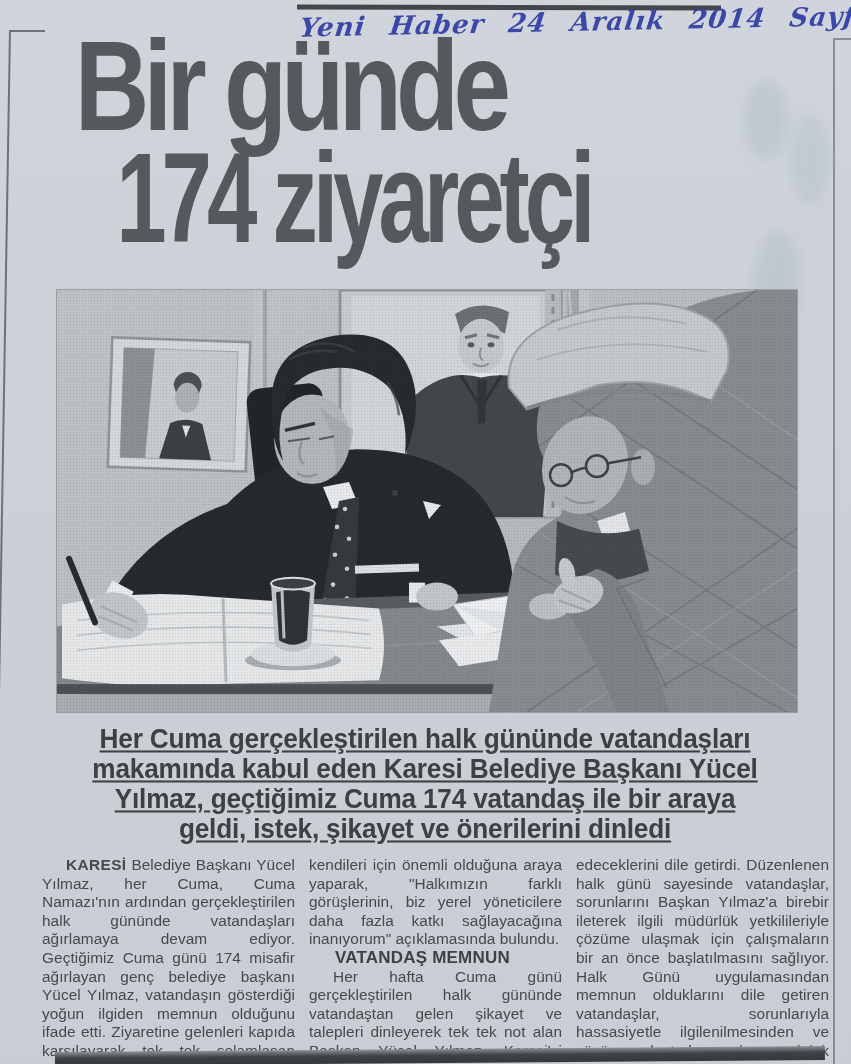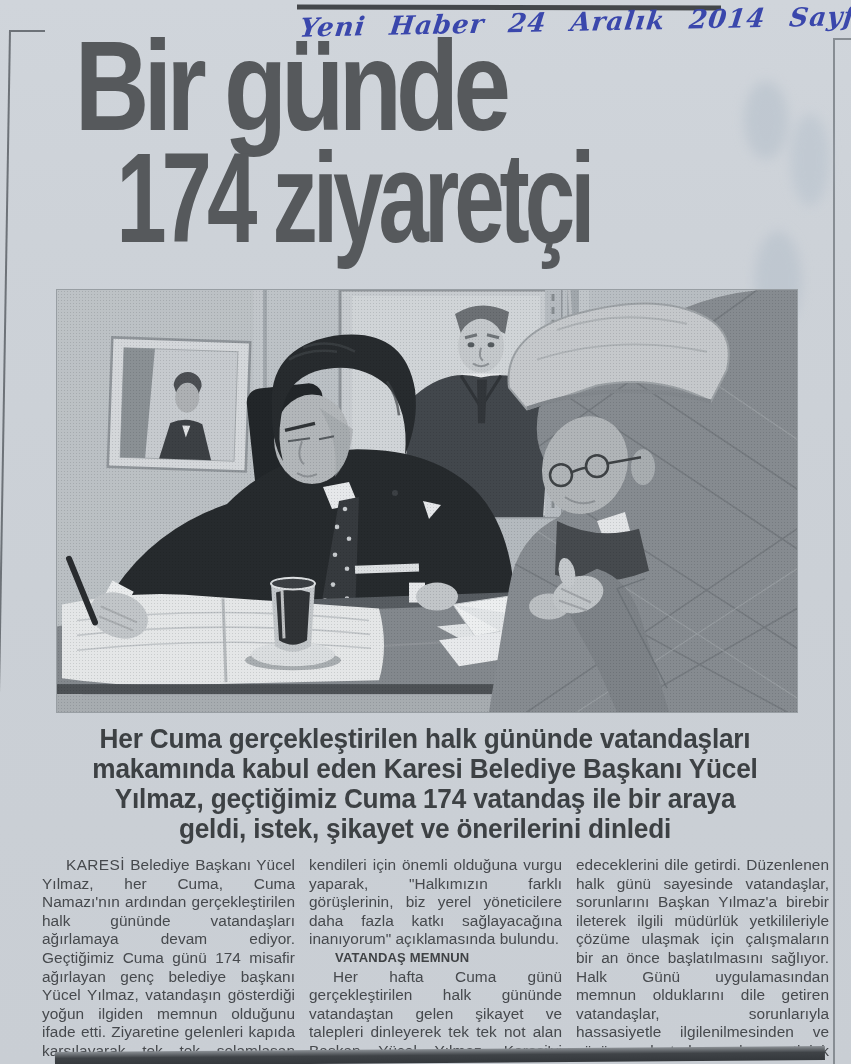--- a/index.html
+++ b/index.html
@@ -31,29 +31,29 @@
   .headline{position:absolute;left:0;top:30px;width:830px;text-align:left;color:#56595c;font-weight:700;}
   .headline .hl{display:block;font-size:126px;line-height:112px;letter-spacing:-7px;}
   .headline .hl1{transform:scale(.82,1.02);}
   .headline .hl2{transform:scale(.72,1.02);}
   
   .photo{position:absolute;left:57px;top:290px;width:740px;height:422px;outline:1px solid #989ea3;background:#b9bec3;}
   .photo svg{display:block;width:100%;height:100%;filter:blur(.35px) contrast(.97);}
   .photo .halftone{position:absolute;inset:0;pointer-events:none;opacity:.16;mix-blend-mode:multiply;
     background-image:radial-gradient(#434a50 .65px,transparent .8px);background-size:3px 3px;}
   
-  .subheadline{position:absolute;left:20px;top:724px;width:810px;text-align:center;color:#3d4144;font-weight:700;}
+  .subheadline{position:absolute;left:20px;top:724px;width:810px;text-align:center;color:#3d4144;font-weight:700;text-decoration:underline;}
   .subheadline .sl{display:block;font-size:27px;line-height:30px;transform:scale(.97,1.04);letter-spacing:-.2px;}
   
   .columns{position:absolute;left:42px;top:856px;width:788px;display:flex;gap:14px;color:#46494d;}
   .col{width:253px;font-size:15.4px;line-height:18.6px;text-align:justify;letter-spacing:.05px;}
   .col p{margin:0;}
   .indent{text-indent:24px;}
-  .lead{font-weight:400;letter-spacing:.4px;}
-  .crosshead{font-weight:700;font-size:13px;text-indent:26px;letter-spacing:.2px;color:#3f4245;margin:1px 0 1px 0;text-align:left;}
+  .lead{font-weight:700;letter-spacing:.4px;}
+  .crosshead{font-weight:700;font-size:17px;text-indent:26px;letter-spacing:.2px;color:#3f4245;margin:1px 0 1px 0;text-align:left;}
 </style>
 </head>
 <body>
 
 <div id="page">
 
   <div class="top-rule"></div>
   <div class="left-border"></div>
   <div class="left-border-cap"></div>
   <div class="right-border"></div>
@@ -228,21 +228,21 @@
     <span class="sl">makamında kabul eden Karesi Belediye Başkanı Yücel</span>
     <span class="sl">Yılmaz, geçtiğimiz Cuma 174 vatandaş ile bir araya</span>
     <span class="sl">geldi, istek, şikayet ve önerilerini dinledi</span>
   </div>
 
   <div class="columns">
     <div class="col">
       <p class="indent"><span class="lead">KARESİ</span><span> Belediye Başkanı Yücel Yılmaz, her Cuma, Cuma Namazı'nın ardından gerçekleştirilen halk gününde vatandaşları ağırlamaya devam ediyor. Geçtiğimiz Cuma günü 174 misafir ağırlayan genç belediye başkanı Yücel Yılmaz, vatandaşın gösterdiği yoğun ilgiden memnun olduğunu ifade etti. Ziyaretine gelenleri kapıda karşılayarak tek tek selamlaşan Başkan Yılmaz, vatandaşların fikir, istek ve önerilerinin</span></p>
     </div>
     <div class="col">
-      <p>kendileri için önemli olduğuna vurgu yaparak, "Halkımızın farklı görüşlerinin, biz yerel yöneticilere daha fazla katkı sağlayacağına inanıyorum" açıklamasında bulundu.</p>
+      <p>kendileri için önemli olduğuna araya yaparak, "Halkımızın farklı görüşlerinin, biz yerel yöneticilere daha fazla katkı sağlayacağına inanıyorum" açıklamasında bulundu.</p>
       <p class="crosshead">VATANDAŞ MEMNUN</p>
       <p class="indent">Her hafta Cuma günü gerçekleştirilen halk gününde vatandaştan gelen şikayet ve talepleri dinleyerek tek tek not alan Başkan Yücel Yılmaz, Karesi'yi Karesililerle birlikte yönetmeye devam</p>
     </div>
     <div class="col">
       <p>edeceklerini dile getirdi. Düzenlenen halk günü sayesinde vatandaşlar, sorunlarını Başkan Yılmaz'a birebir ileterek ilgili müdürlük yetkilileriyle çözüme ulaşmak için çalışmaların bir an önce başlatılmasını sağlıyor. Halk Günü uygulamasından memnun olduklarını dile getiren vatandaşlar, sorunlarıyla hassasiyetle ilgilenilmesinden ve çözüme ulaştırılmasından mutluluk duyduklarını söyledi.</p>
     </div>
   </div>
 
   <div class="bottom-band"></div>
 </div>

